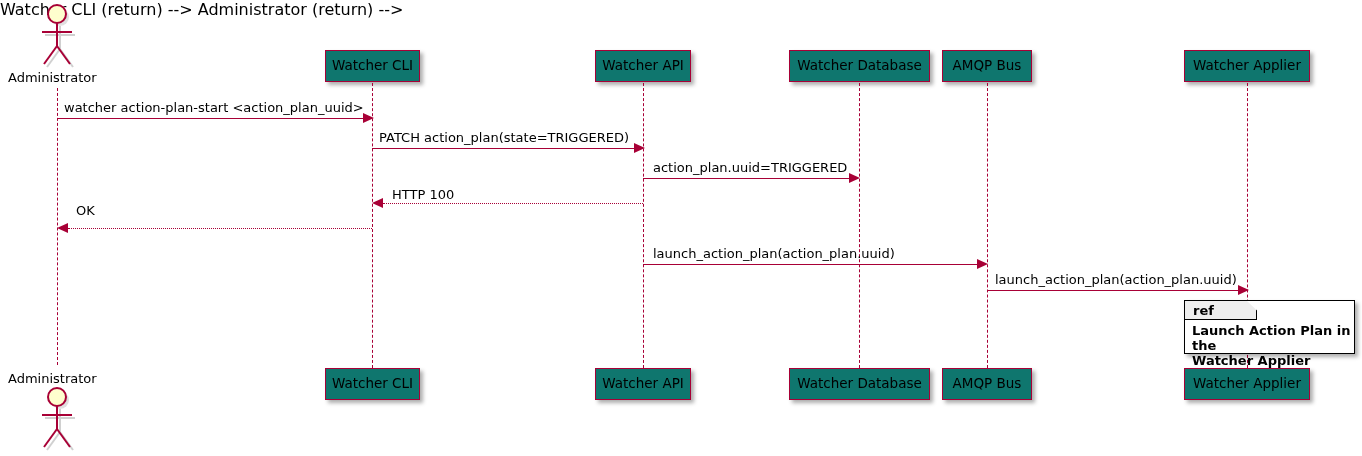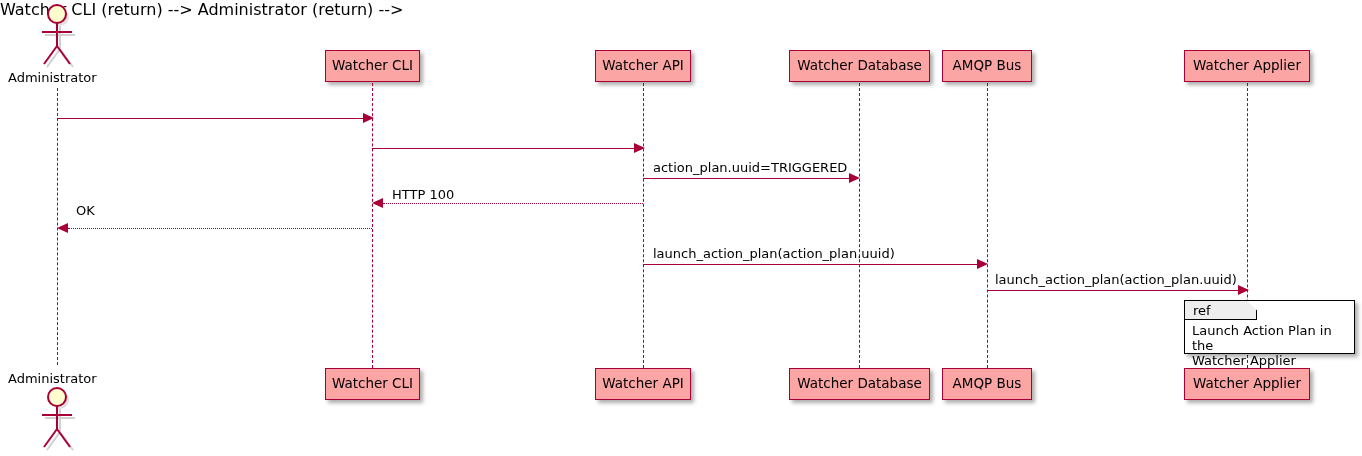--- a/index.html
+++ b/index.html
@@ -13,21 +13,21 @@
     height: 456px;
     background: #FFFFFF;
     font-family: "DejaVu Sans", sans-serif;
     overflow: hidden;
   }
 
   
   .participant {
     position: absolute;
     box-sizing: border-box;
-    background: #fca5a5;
+    background: #0f766e;
     border: 1.5px solid #A80036;
     color: #000000;
     font-size: 13.5px;
     line-height: 1;
     display: flex;
     align-items: center;
     justify-content: center;
     white-space: nowrap;
     box-shadow: 3px 3px 4px rgba(0,0,0,0.32);
     height: 32px;
@@ -95,32 +95,33 @@
     height: 19px;
     background: #EEEEEE;
     border-right: 1.5px solid #000000;
     border-bottom: 1.5px solid #000000;
     box-sizing: border-box;
     display: flex;
     align-items: center;
     padding-left: 8px;
     padding-right: 18px;
     font-size: 13px;
-    font-weight: normal;
+    font-weight: bold;
     color: #000000;
     clip-path: polygon(0 0, calc(100% - 10px) 0, 100% 50%, 100% 100%, 0 100%);
   }
   .ref-body {
     position: absolute;
     left: 7px;
     top: 22px;
     font-size: 13px;
     color: #000000;
     line-height: 15px;
     white-space: pre-line;
+    font-weight: bold;
   }
 </style>
 </head>
 <body>
 
 <div id="diagram">
 
   
 
   
@@ -166,24 +167,26 @@
   <div class="lifeline" style="left:57px;   top:88px;  height:277px;"></div>
   <div class="lifeline" style="left:372px;  top:83px;  height:285px;"></div>
   <div class="lifeline" style="left:643px;  top:83px;  height:285px;"></div>
   <div class="lifeline" style="left:859px;  top:83px;  height:285px;"></div>
   <div class="lifeline" style="left:987px;  top:83px;  height:285px;"></div>
   <div class="lifeline" style="left:1247px; top:83px;  height:285px;"></div>
 
   
 
   
+  <div class="msg-label" style="left:64px; top:101px;">watcher action-plan-start &lt;action_plan_uuid&gt;</div>
   <div class="msg-line" style="left:57px; top:118px; width:309px;"></div>
   <div class="arrow-head right" style="left:363px; top:113px;"></div>
 
   
+  <div class="msg-label" style="left:379px; top:131px;">PATCH action_plan(state=TRIGGERED)</div>
   <div class="msg-line" style="left:372px; top:148px; width:265px;"></div>
   <div class="arrow-head right" style="left:634px; top:143px;"></div>
 
   
   <div class="msg-label" style="left:653px; top:161px;">action_plan.uuid=TRIGGERED</div>
   <div class="msg-line" style="left:643px; top:178px; width:207px;"></div>
   <div class="arrow-head right" style="left:849px; top:173px;"></div>
 
    Watcher CLI (return) --&gt;
   <div class="msg-label" style="left:392px; top:188px;">HTTP 100</div>

